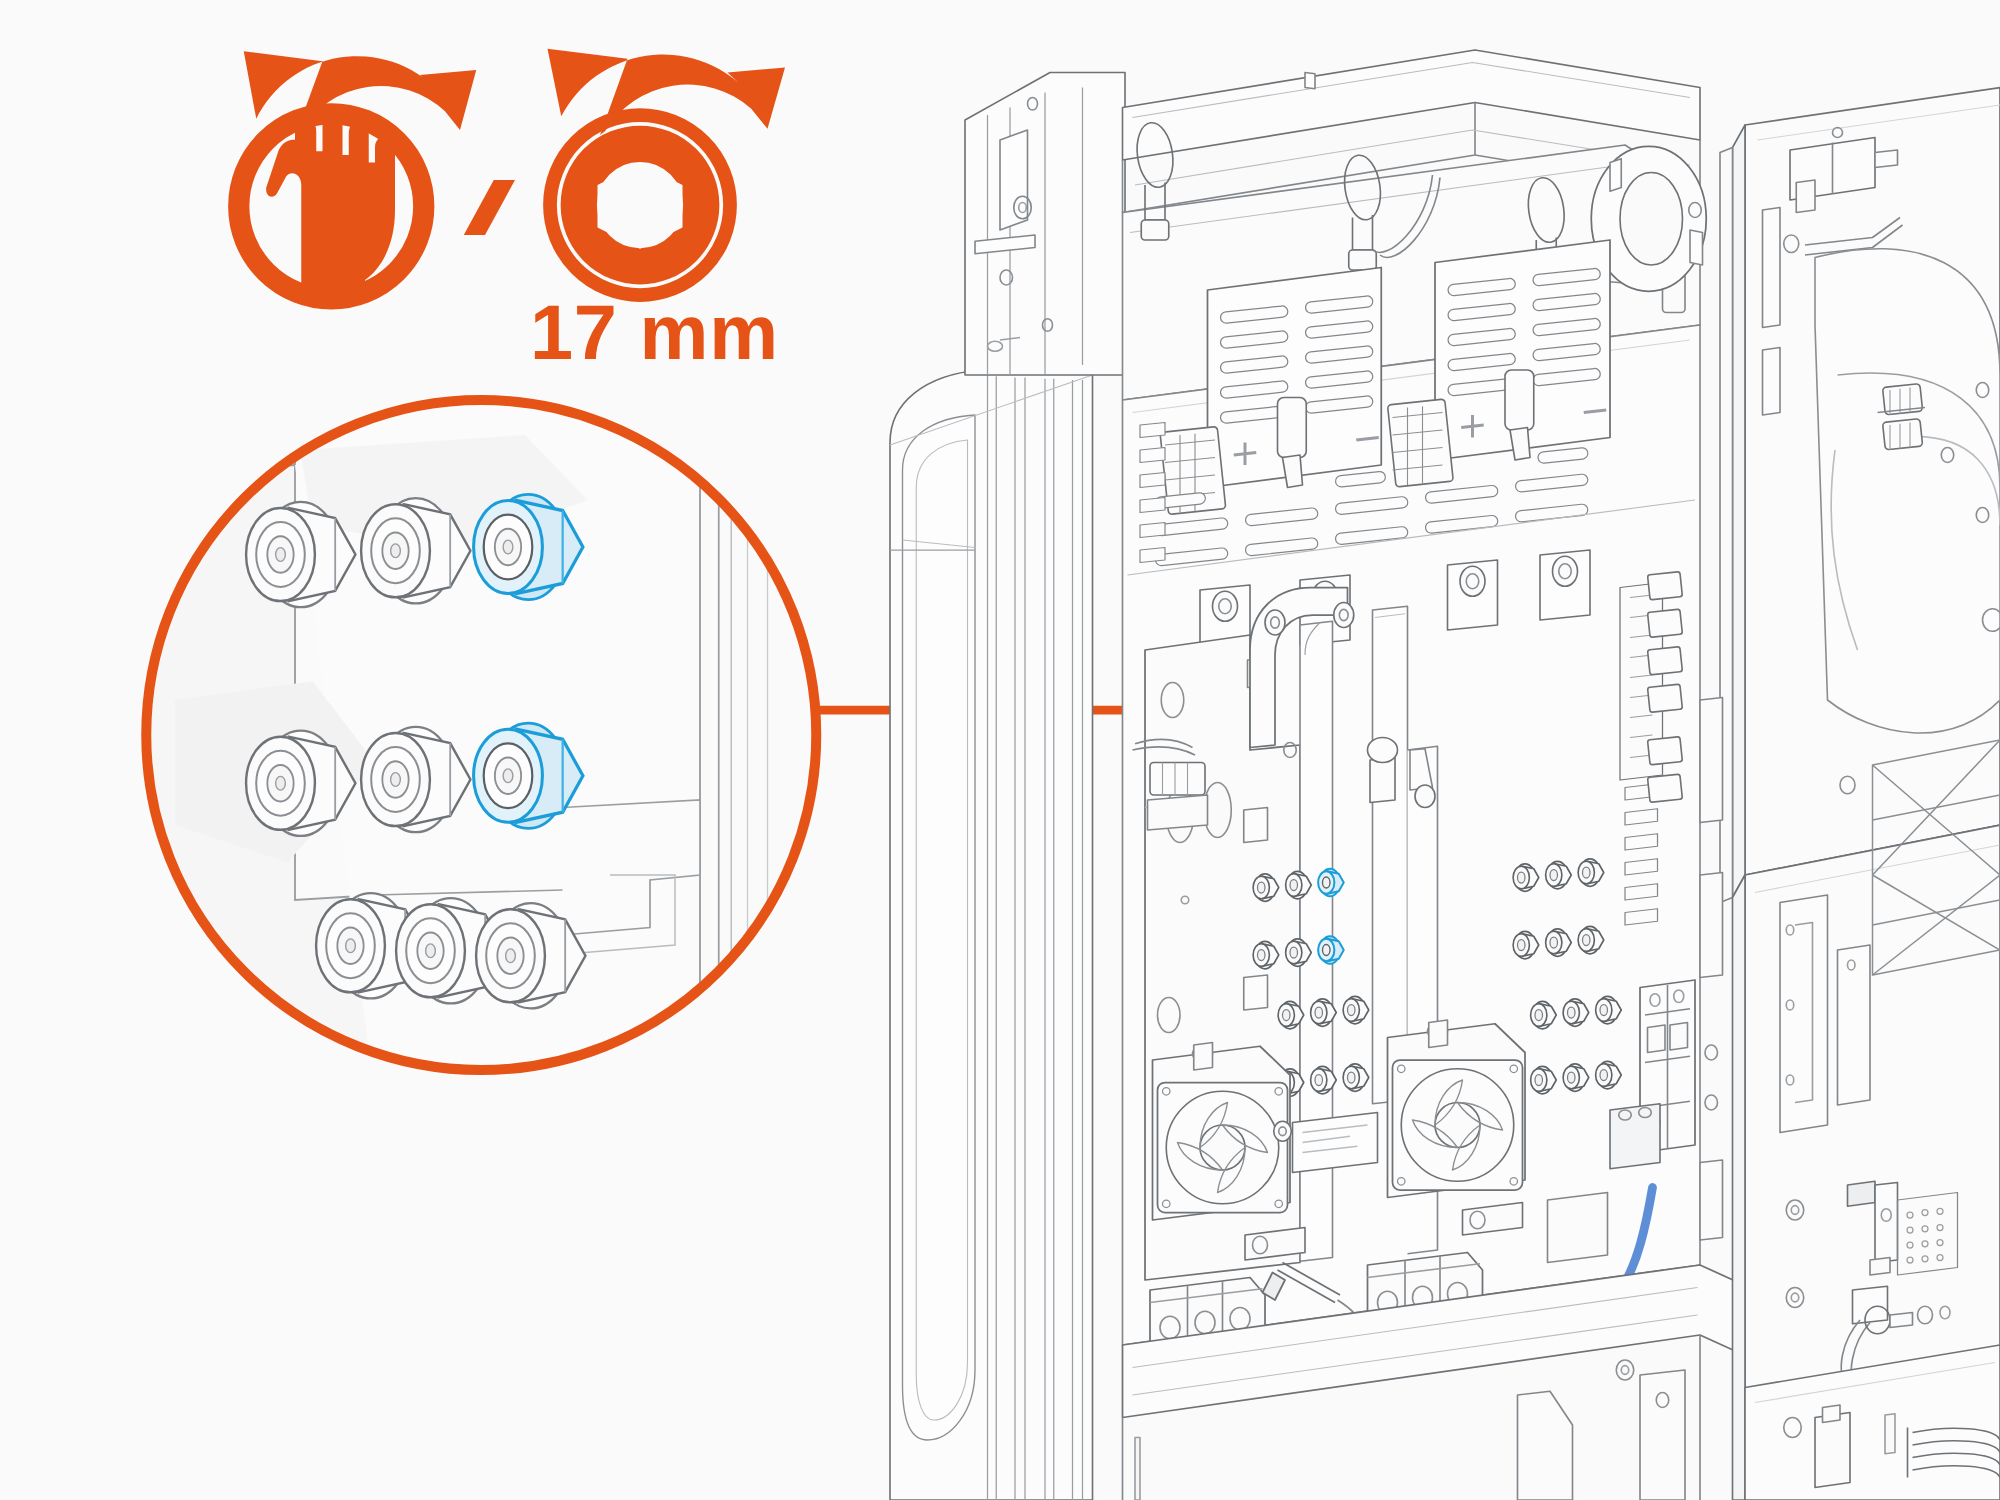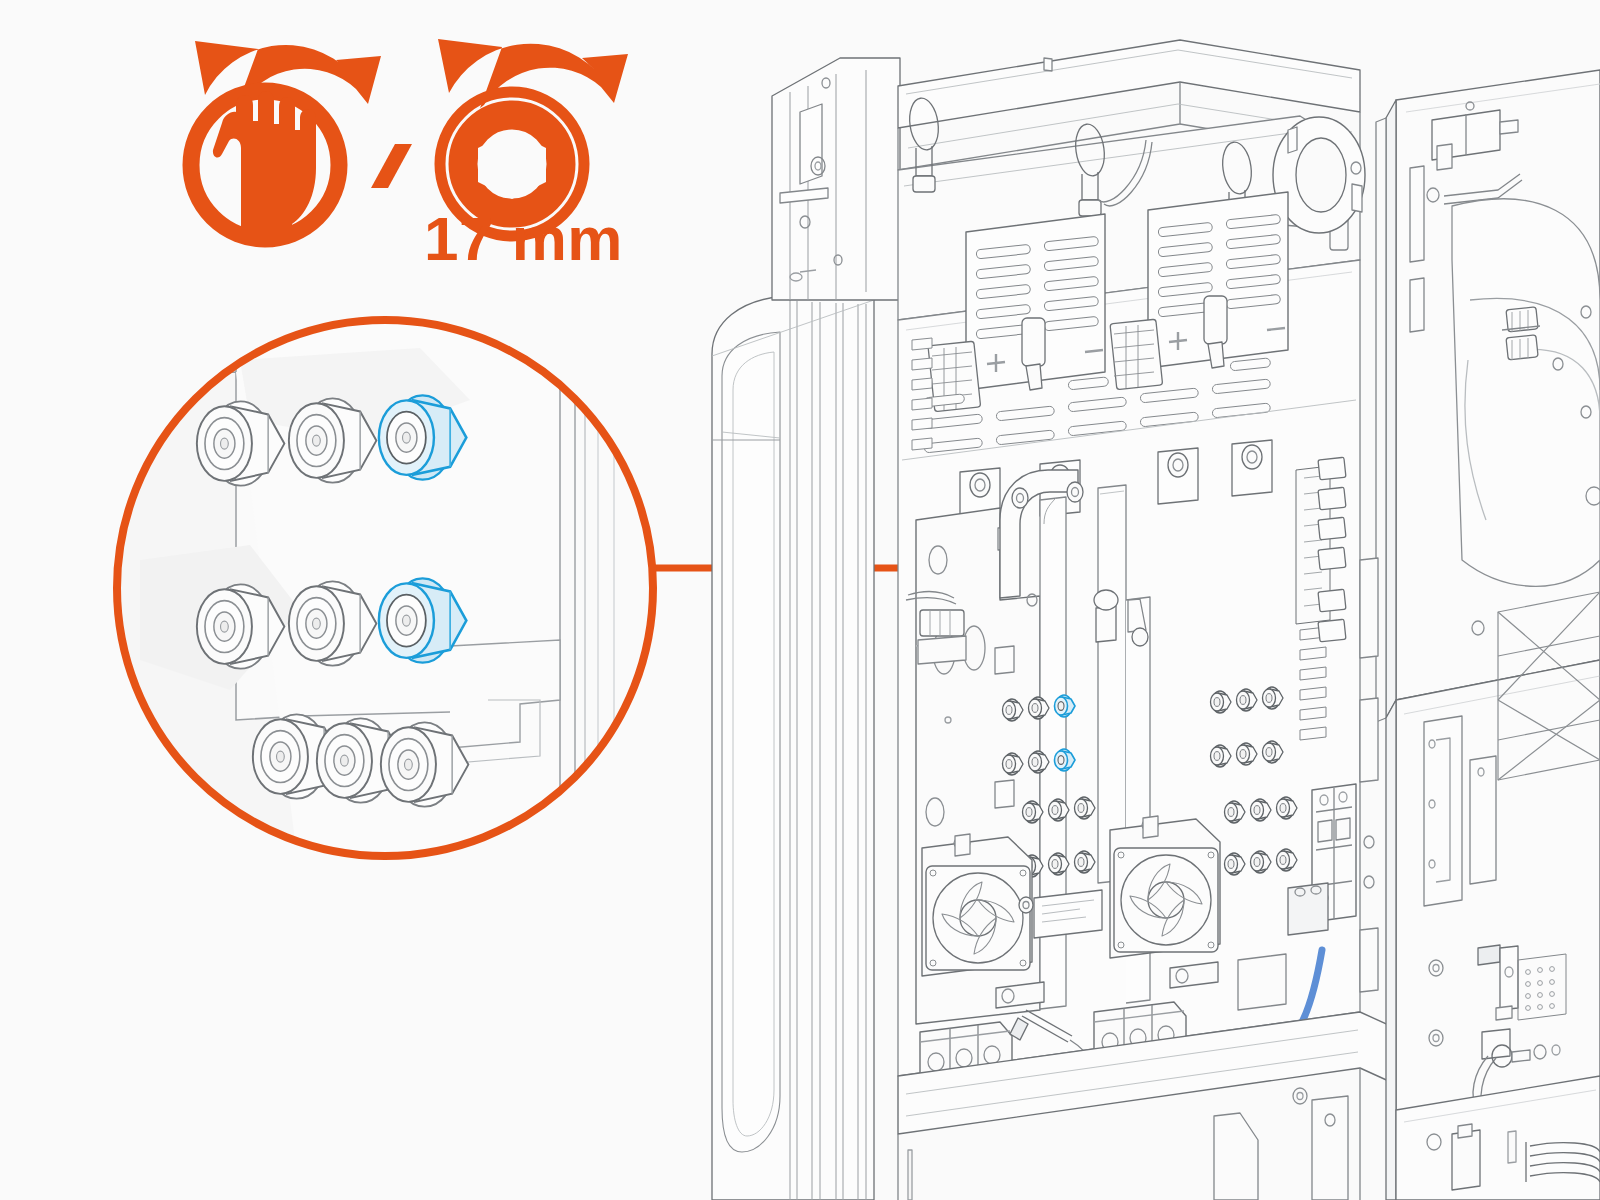--- a/index.html
+++ b/index.html
@@ -1,21 +1,21 @@
 <!DOCTYPE html>
 <html><head>
 <meta charset="utf-8">
 <style>
   html,body{margin:0;padding:0;background:#fafafa;}
   body{width:1600px;height:1200px;overflow:hidden;
        font-family:"Liberation Sans","DejaVu Sans",sans-serif;}
   #stage{position:relative;width:1600px;height:1200px;background:#fafafa;}
   #stage svg{position:absolute;top:0;left:0;}
   .lbl{position:absolute;color:#E65316;font-weight:bold;letter-spacing:.5px;}
-  #tool-size-label{left:424px;top:208px;font-size:62px;line-height:62px;}
+  #tool-size-label{left:424px;top:236px;font-size:62px;line-height:62px;}
 </style>
 </head>
 <body>
 
 <div id="stage">
 
 <svg width="1600" height="1200" viewBox="0 0 1600 1200">
   <defs>
 
     <g id="nutSym">

